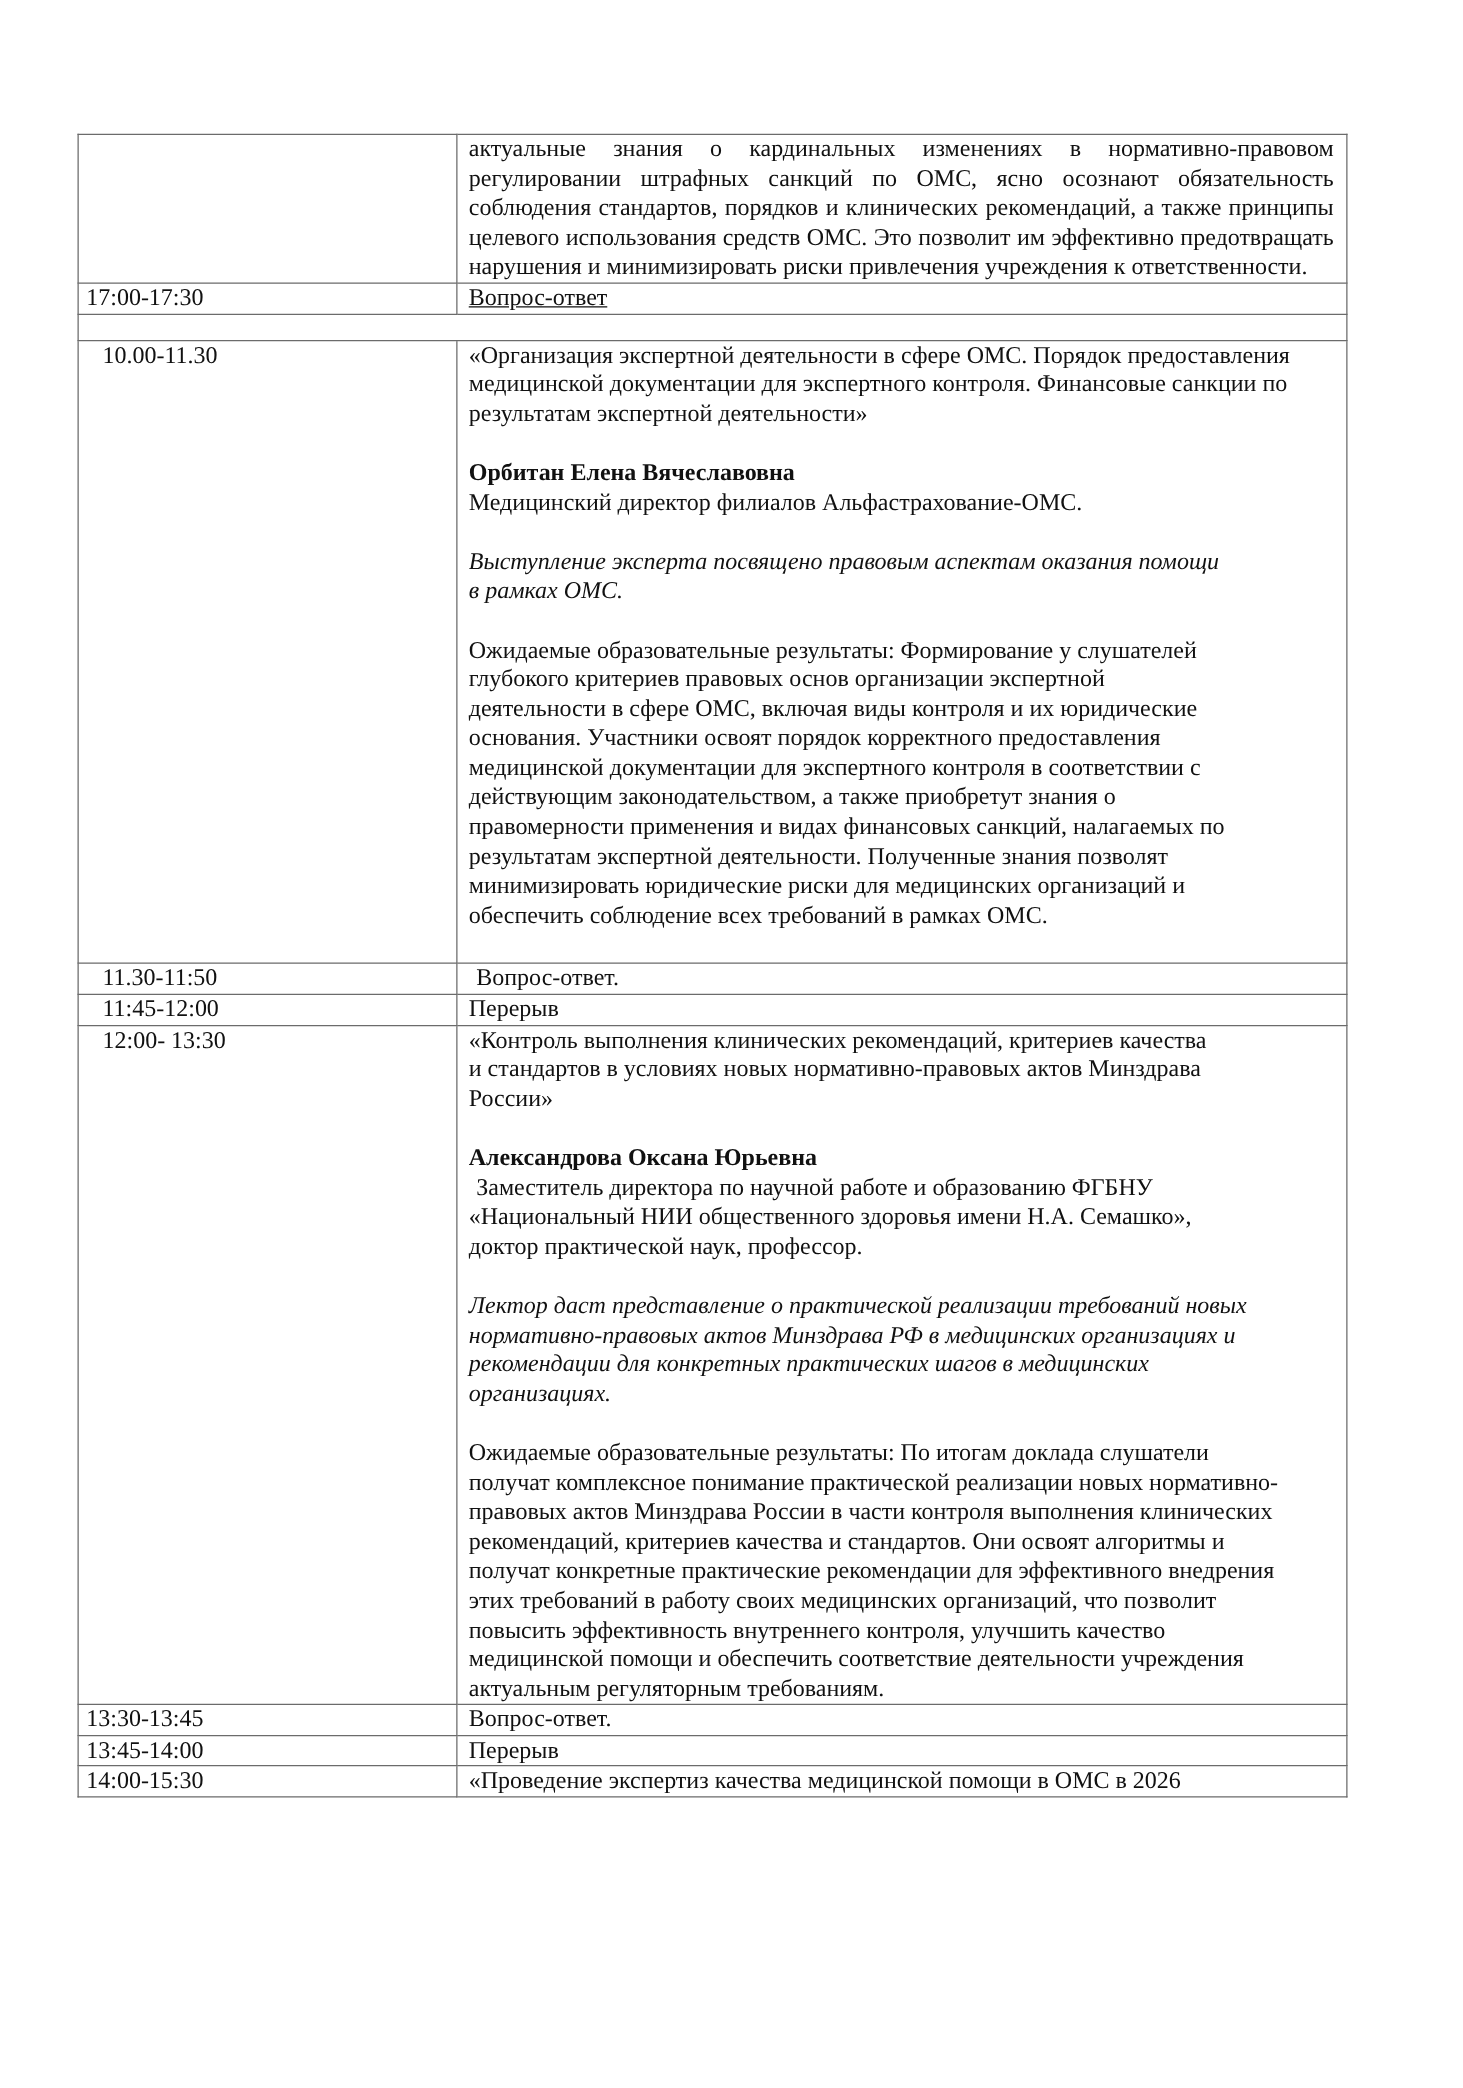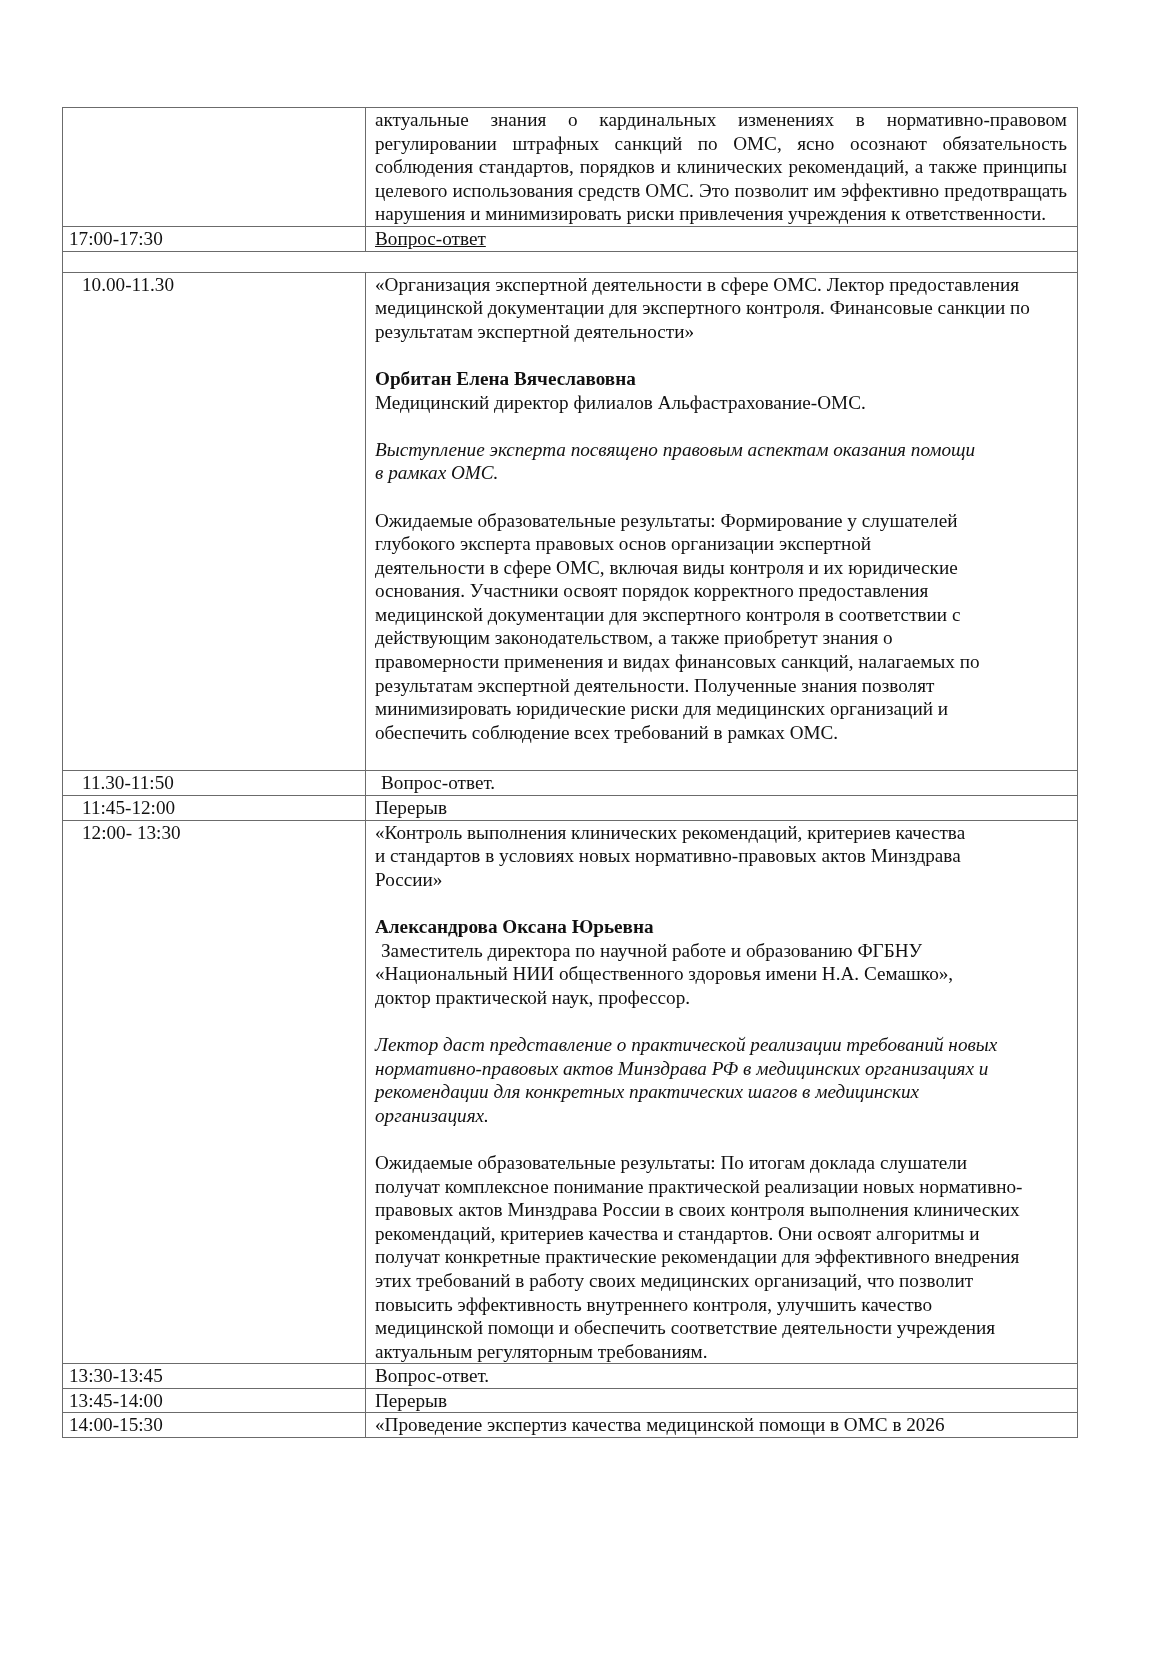--- a/index.html
+++ b/index.html
@@ -42,33 +42,33 @@
   </tr>
 
   <tr class="empty-row">
     <td colspan="2"></td>
   </tr>
 
 
   <tr>
     <td class="time indent">10.00-11.30</td>
     <td class="content">
-      <p class="para">«Организация экспертной деятельности в сфере ОМС. Лектор предоставления медицинской документации для экспертного контроля. Финансовые санкции по результатам экспертной деятельности»</p>
+      <p class="para">«Организация экспертной деятельности в сфере ОМС. Порядок предоставления медицинской документации для экспертного контроля. Финансовые санкции по результатам экспертной деятельности»</p>
       <div class="gap"></div>
       <p class="para bold">Орбитан Елена Вячеславовна</p>
       <p class="para">Медицинский директор филиалов Альфастрахование-ОМС.</p>
       <div class="gap"></div>
       <div class="italic">
         <div>Выступление эксперта посвящено правовым аспектам оказания помощи</div>
         <div>в рамках ОМС.</div>
       </div>
       <div class="gap"></div>
       <div>
         <div>Ожидаемые образовательные результаты: Формирование у слушателей</div>
-        <div>глубокого эксперта правовых основ организации экспертной</div>
+        <div>глубокого критериев правовых основ организации экспертной</div>
         <div>деятельности в сфере ОМС, включая виды контроля и их юридические</div>
         <div>основания. Участники освоят порядок корректного предоставления</div>
         <div>медицинской документации для экспертного контроля в соответствии с</div>
         <div>действующим законодательством, а также приобретут знания о</div>
         <div>правомерности применения и видах финансовых санкций, налагаемых по</div>
         <div>результатам экспертной деятельности. Полученные знания позволят</div>
         <div>минимизировать юридические риски для медицинских организаций и</div>
         <div>обеспечить соблюдение всех требований в рамках ОМС.</div>
       </div>
       <div class="tail-gap"></div>
@@ -104,21 +104,21 @@
       <div class="italic">
         <div>Лектор даст представление о практической реализации требований новых</div>
         <div>нормативно-правовых актов Минздрава РФ в медицинских организациях и</div>
         <div>рекомендации для конкретных практических шагов в медицинских</div>
         <div>организациях.</div>
       </div>
       <div class="gap"></div>
       <div>
         <div>Ожидаемые образовательные результаты: По итогам доклада слушатели</div>
         <div>получат комплексное понимание практической реализации новых нормативно-</div>
-        <div>правовых актов Минздрава России в своих контроля выполнения клинических</div>
+        <div>правовых актов Минздрава России в части контроля выполнения клинических</div>
         <div>рекомендаций, критериев качества и стандартов. Они освоят алгоритмы и</div>
         <div>получат конкретные практические рекомендации для эффективного внедрения</div>
         <div>этих требований в работу своих медицинских организаций, что позволит</div>
         <div>повысить эффективность внутреннего контроля, улучшить качество</div>
         <div>медицинской помощи и обеспечить соответствие деятельности учреждения</div>
         <div>актуальным регуляторным требованиям.</div>
       </div>
     </td>
   </tr>
 

